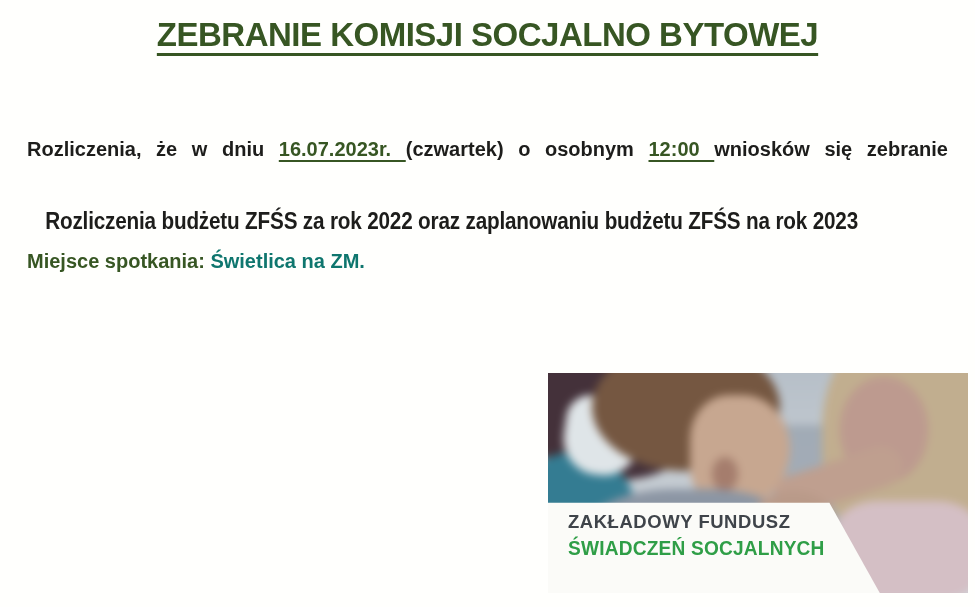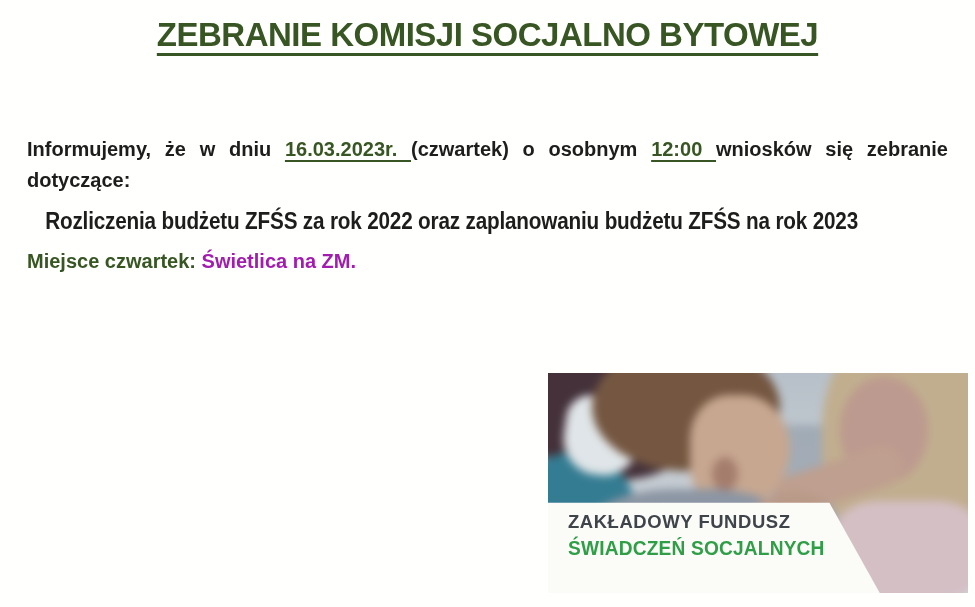--- a/index.html
+++ b/index.html
@@ -49,21 +49,21 @@
     transform:scaleX(0.9);transform-origin:center;
     letter-spacing:-0.2px;
     white-space:nowrap;
   }
   
   .place{
     position:absolute;left:27px;top:250px;
     font-size:20px;font-weight:bold;
   }
   .place .label{color:#375623;}
-  .place .value{color:#a21caf;white-space:pre-wrap;text-align:right;}
+  .place .value{color:#0f766e;white-space:pre-wrap;text-align:right;}
   
   .notice{position:absolute;left:27px;top:334px;}
   .notice span{
     display:inline-block;
     font-size:23px;font-weight:bold;color:#111;
     transform:scaleX(0.95);transform-origin:left center;
     letter-spacing:-0.2px;white-space:nowrap;
     border-bottom:2.5px solid #111;
     padding-bottom:4px;
   }
@@ -109,30 +109,29 @@
 </head>
 <body>
 
 <div class="page">
 
   <div class="title">
     <span>ZEBRANIE KOMISJI SOCJALNO BYTOWEJ</span>
   </div>
 
   <div class="para">
-    <div class="line1"><span>Informujemy, że w dniu </span><span class="accent-underline">16.03.2023r. </span><span>(czwartek) o osobnym </span><span class="accent-underline">12:00 </span><span>wniosków się zebranie</span></div>
-    <div class="line2">dotyczące:</div>
+    <div class="line1"><span>Rozliczenia, że w dniu </span><span class="accent-underline">16.07.2023r. </span><span>(czwartek) o osobnym </span><span class="accent-underline">12:00 </span><span>wniosków się zebranie</span></div>
   </div>
 
   <div class="agenda">
     <span>Rozliczenia budżetu ZFŚS za rok 2022 oraz zaplanowaniu budżetu ZFŚS na rok 2023</span>
   </div>
 
   <div class="place">
-    <span class="label">Miejsce czwartek:</span><span class="value"> Świetlica na ZM.</span>
+    <span class="label">Miejsce spotkania:</span><span class="value"> Świetlica na ZM.</span>
   </div>
 
 
   <div class="photo">
     <div class="photo-blobs">
       <div class="bg-sky"></div>
       <div class="bg-buildings"></div>
       <div class="man-head"></div>
       <div class="man-shoulder"></div>
       <div class="man-collar"></div>

